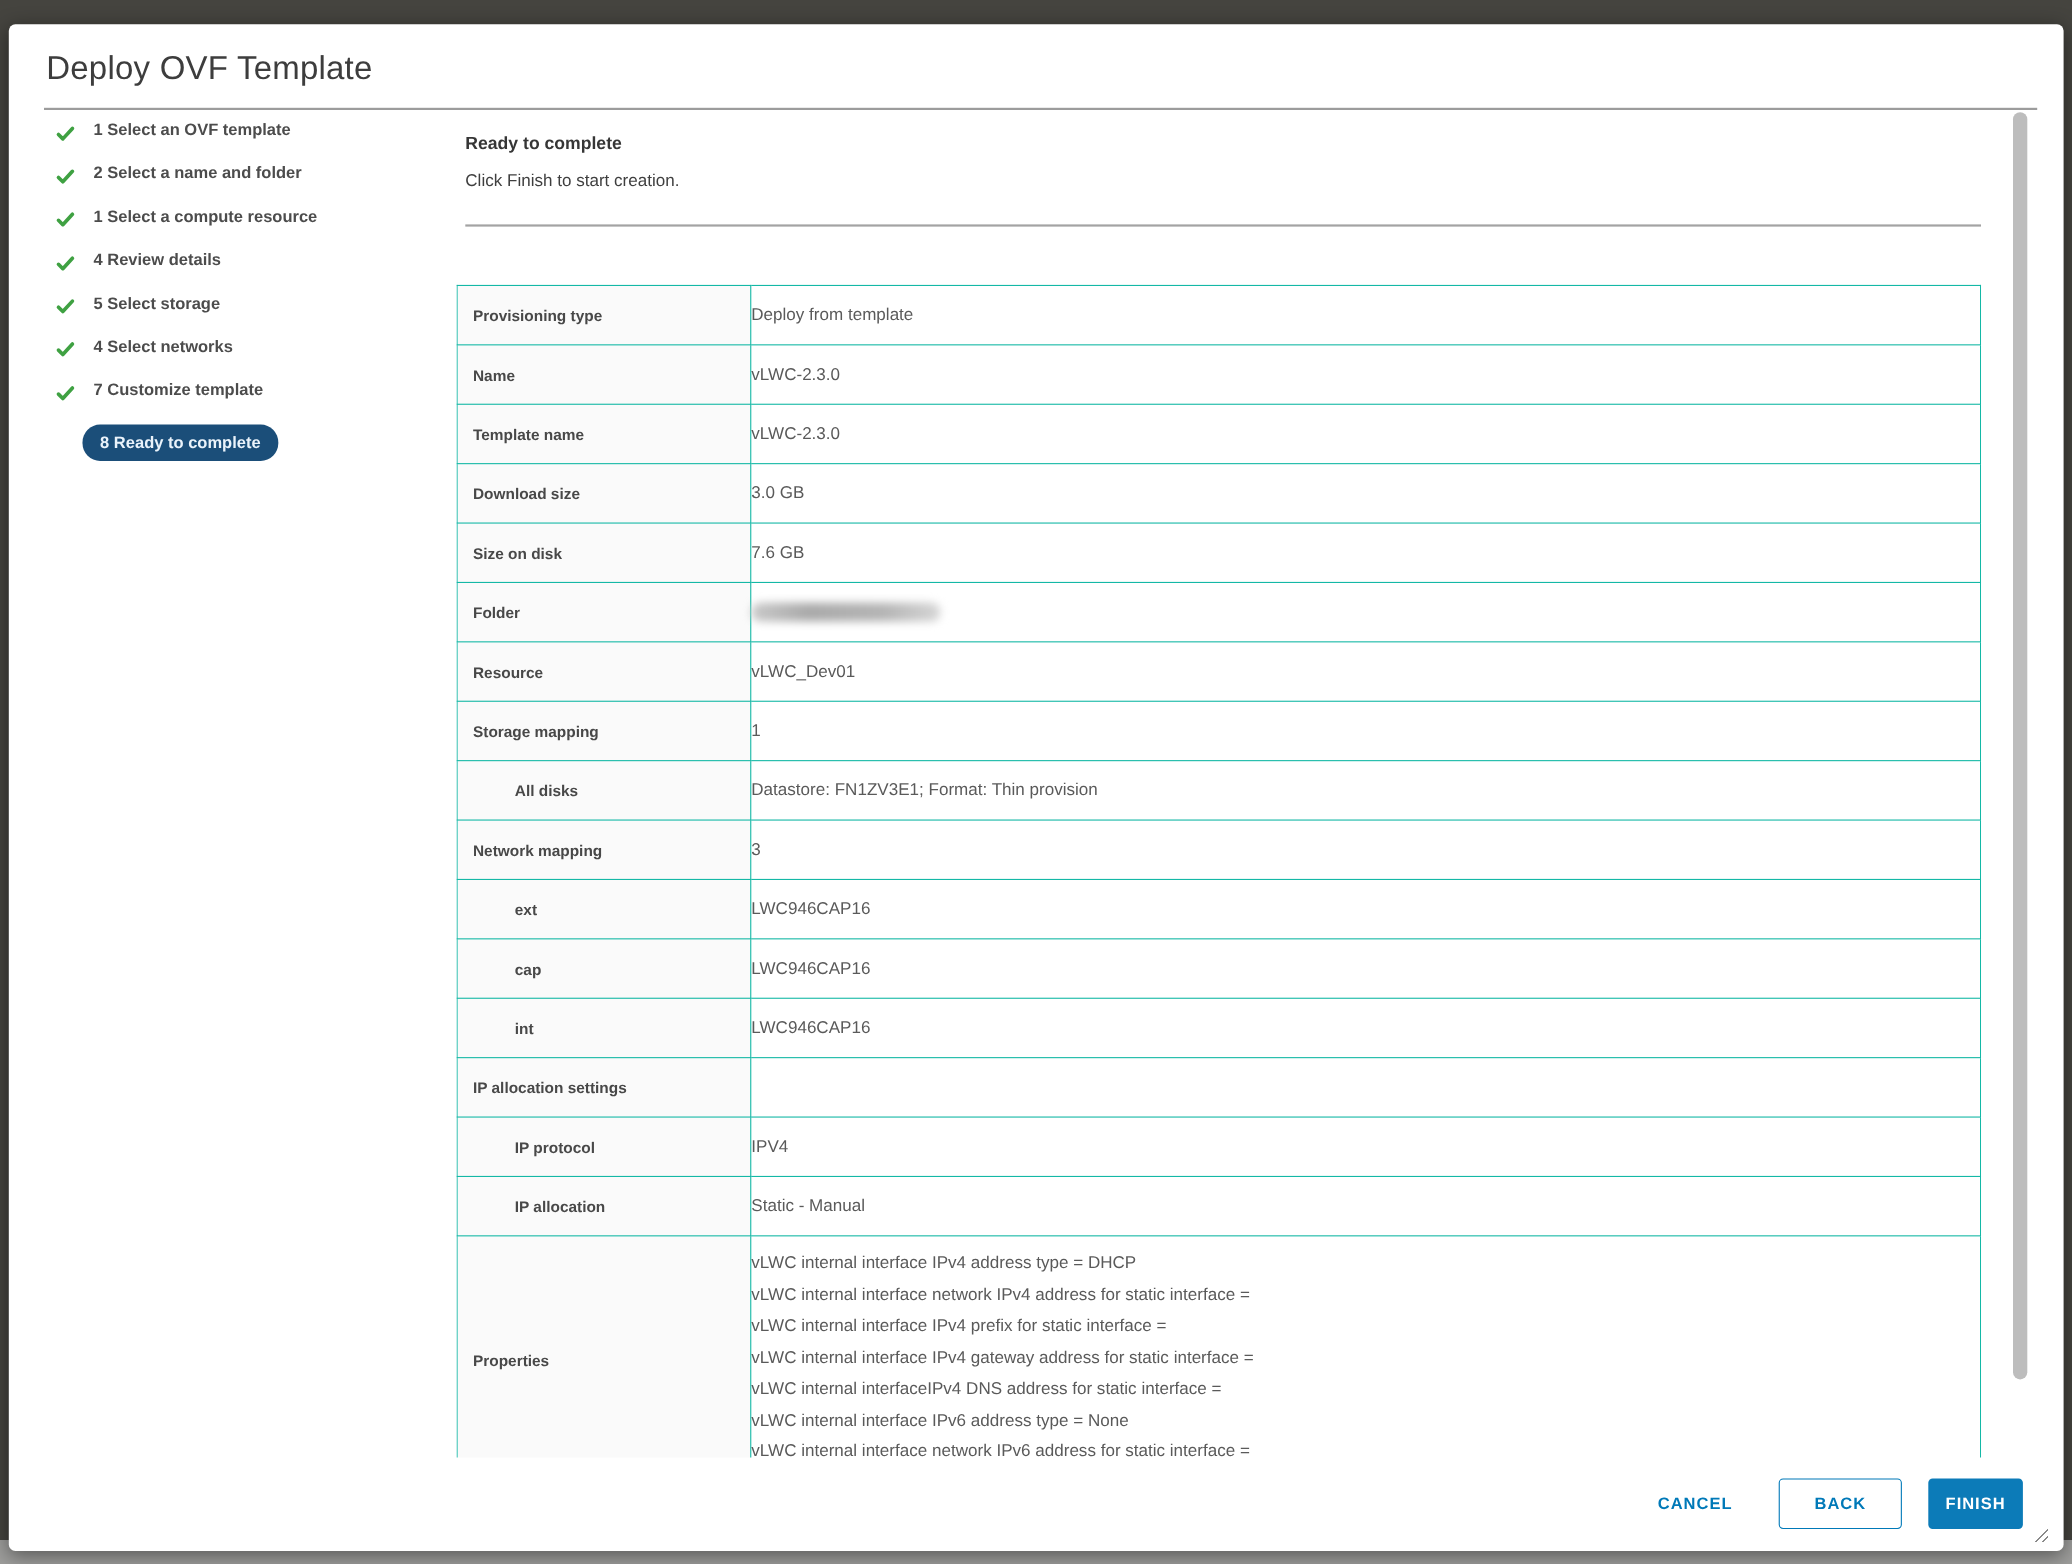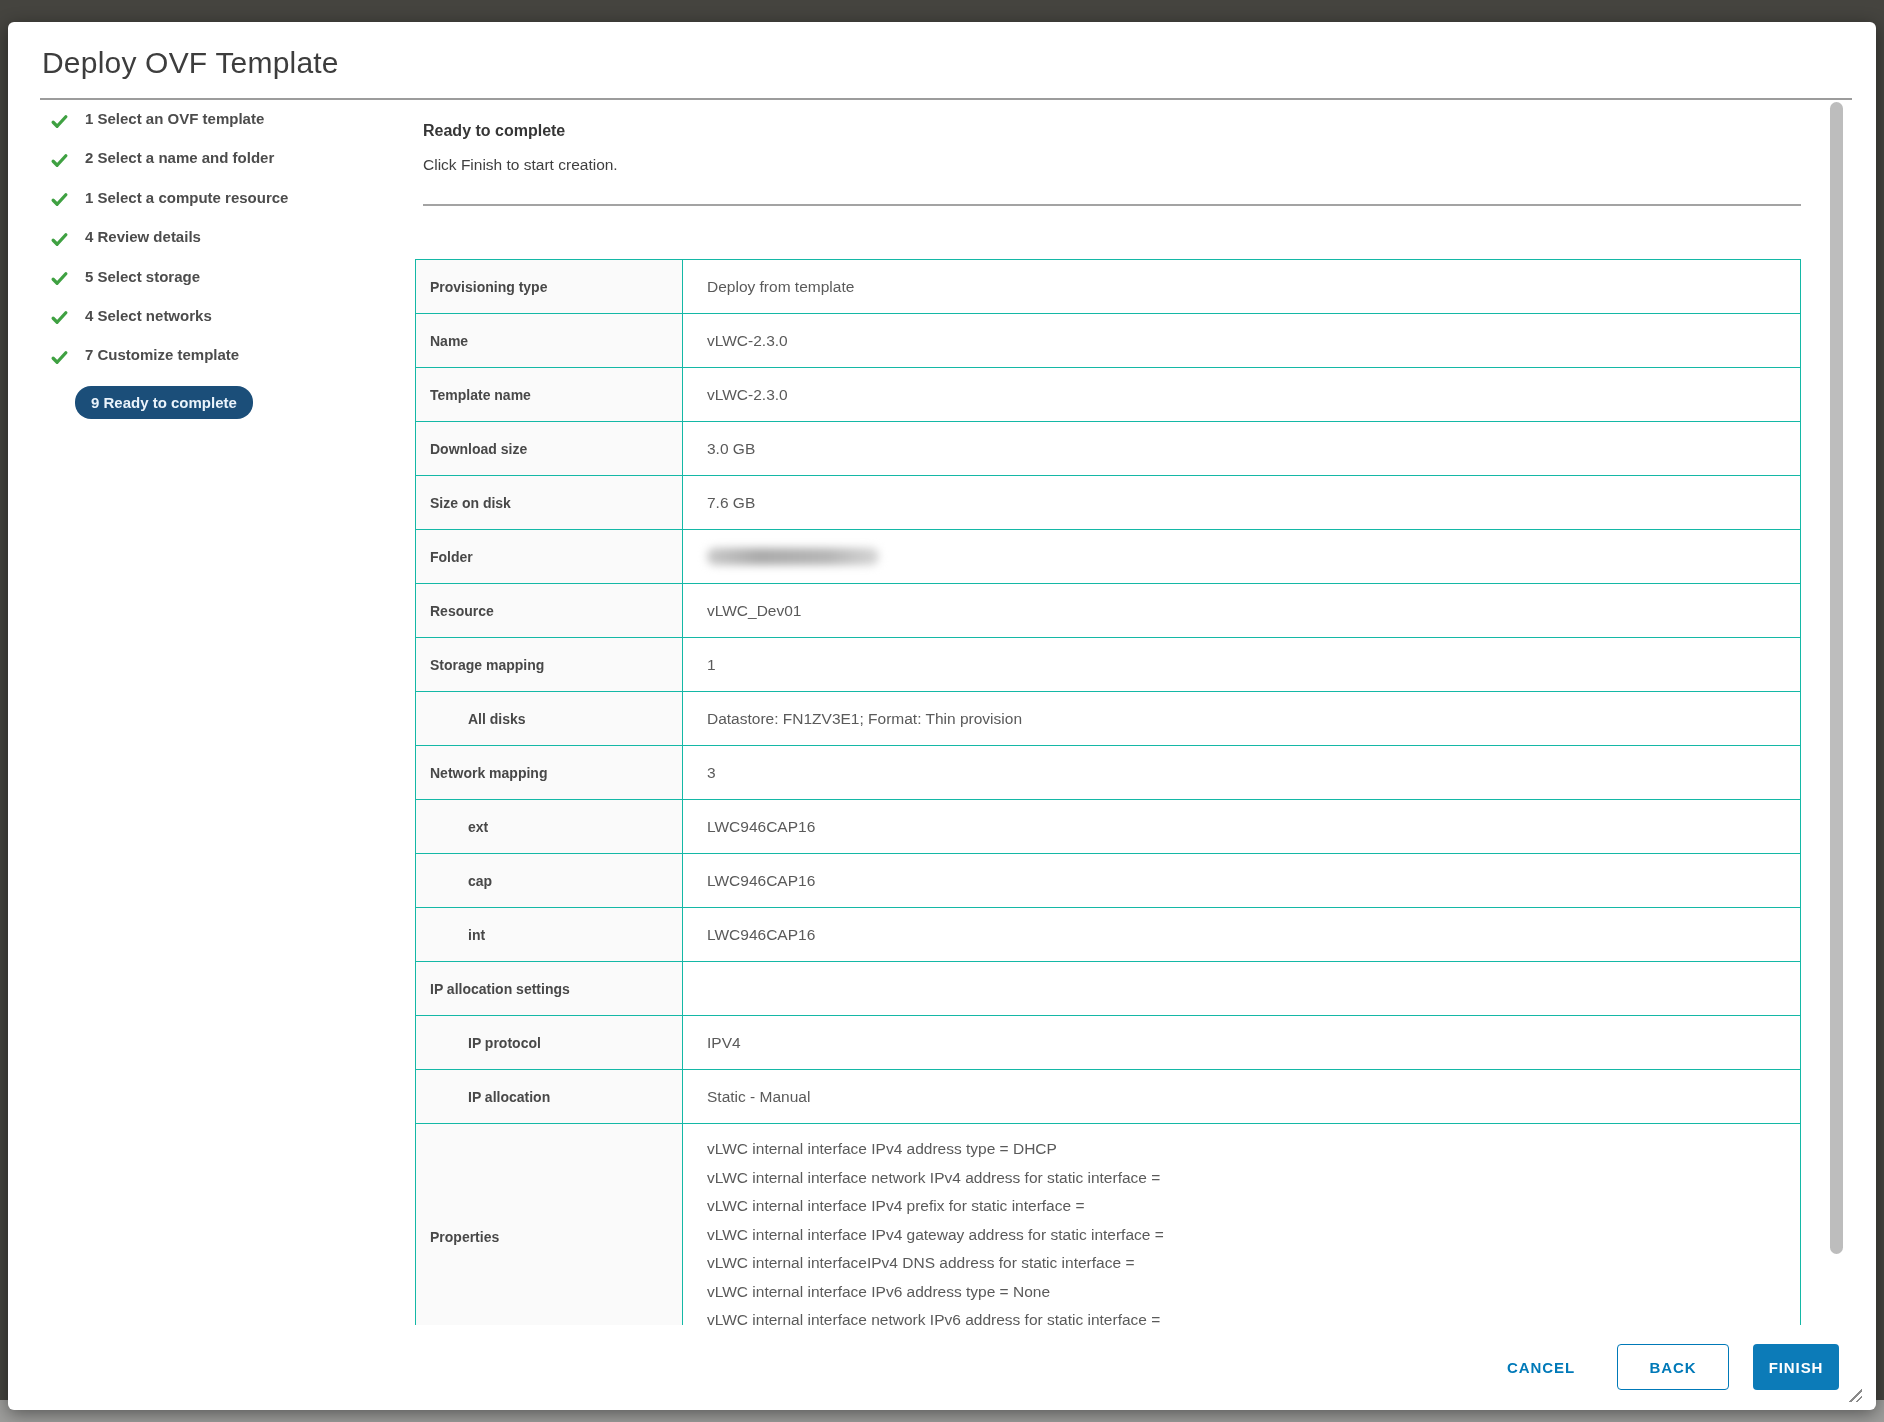--- a/index.html
+++ b/index.html
@@ -37,21 +37,21 @@
                    color:#363636; }
   .panel-sub { position:absolute; left:8px; top:44px; font-size:15.5px; color:#3f3f3f; }
   .panel-sep { position:absolute; left:8px; right:0; top:92px; border-top:2px solid #a3a3a3; }
 
   table.summary { position:absolute; left:0; top:147px; width:100%;
                   border-collapse:collapse; table-layout:fixed; }
   table.summary td { border:1px solid #14b8a6; vertical-align:middle; }
   td.label-cell { width:267px; background:#fafafa; font-size:14px; font-weight:700;
                   color:#484848; padding:17px 10px 17px 14px; height:54px; }
   td.label-cell.indent { padding-left:52px; }
-  td.value-cell { font-size:15.5px; color:#5a5a5a; padding:15px 12px 15px 24px; }
+  td.value-cell { font-size:15.5px; color:#5a5a5a; padding:15px 12px 15px 0; }
   td.value-cell.multiline { vertical-align:top; padding-top:11px; }
   .prop-line { line-height:28.5px; white-space:nowrap; }
   .redacted { width:172px; height:17px; border-radius:8px; margin:2px 0;
               background:linear-gradient(90deg, #c9c9c9, #a9a9a9 30%, #b4b4b4 70%, #d6d6d6);
               filter:blur(4px); }
 
   
   .scroll-track { position:absolute; right:33px; top:80px; width:13px; height:1223px; }
   .scroll-thumb { position:absolute; left:0; top:0; width:13px; height:1152px;
                   border-radius:7px; background:#bdbdbd; cursor:pointer; }
@@ -138,21 +138,21 @@
     <span class="check">
       <svg width="19" height="19" viewBox="0 0 24 24">
             <path d="M4 13l5 5L20 6" stroke="#3fa142" stroke-width="4.2" fill="none" stroke-linecap="round" stroke-linejoin="round"></path>
           </svg>
     </span>
     <span class="step-label">7 Customize template</span>
   </div>
 
   <div class="step active">
 
-    <span class="pill">9 Ready to complete</span>
+    <span class="pill">8 Ready to complete</span>
   </div>
 </div>
 
   <div class="content">
     <div class="panel-heading">Ready to complete</div>
     <div class="panel-sub">Click Finish to start creation.</div>
     <div class="panel-sep"></div>
     <table class="summary">
       <tbody>
   <tr>

